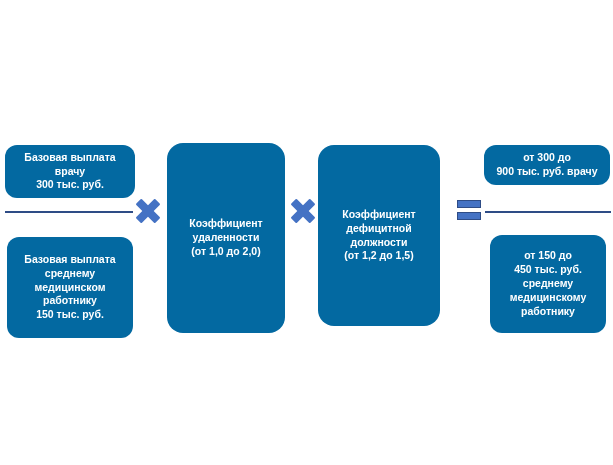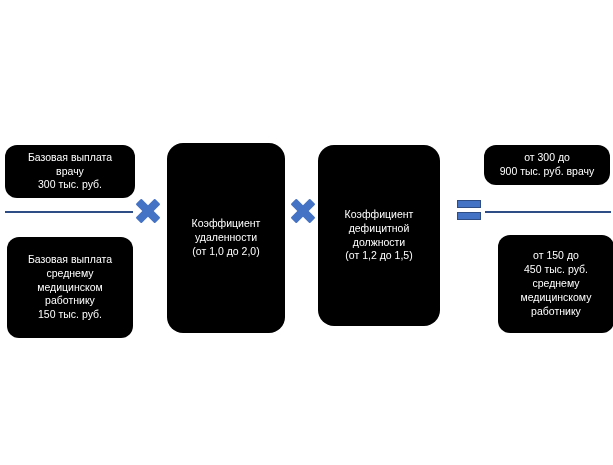--- a/index.html
+++ b/index.html
@@ -16,32 +16,33 @@
   }
   .canvas {
     position: absolute;
     left: 0; top: 0;
     width: 613px;
     height: 465px;
     background: #ffffff;
   }
   .box {
     position: absolute;
-    background: #000000;
+    background: #0369a1;
     border-radius: 12px;
     color: #ffffff;
     display: flex;
     align-items: center;
     justify-content: center;
     text-align: center;
     line-height: 1.32;
     font-size: 10.5px;
     box-sizing: border-box;
     padding: 20px 6px;
     white-space: pre-line;
+    font-weight: bold;
   }
   .box.tall { border-radius: 16px; }
 
   
   .divider {
     position: absolute;
     height: 2px;
     background: #2E4C86;
   }
 
@@ -120,19 +121,19 @@
   <div class="op-equals" title="=" style="left:457px; top:200px;">
     <span class="top"></span>
       <span class="bottom"></span>
   </div>
 
   <div class="box" style="left:484px; top:145px; width:126px; height:36px;">от 300 до
 900 тыс. руб. врачу</div>
 
   <div class="divider" style="left:485px; top:211px; width:126px;"></div>
 
-  <div class="box" style="left:490px; top:235px; width:116px; height:98px;margin-left:8px;">от 150 до
+  <div class="box" style="left:490px; top:235px; width:116px; height:98px;">от 150 до
 450 тыс. руб.
 среднему
 медицинскому
 работнику</div>
 
 </div>
 
 </body></html>

